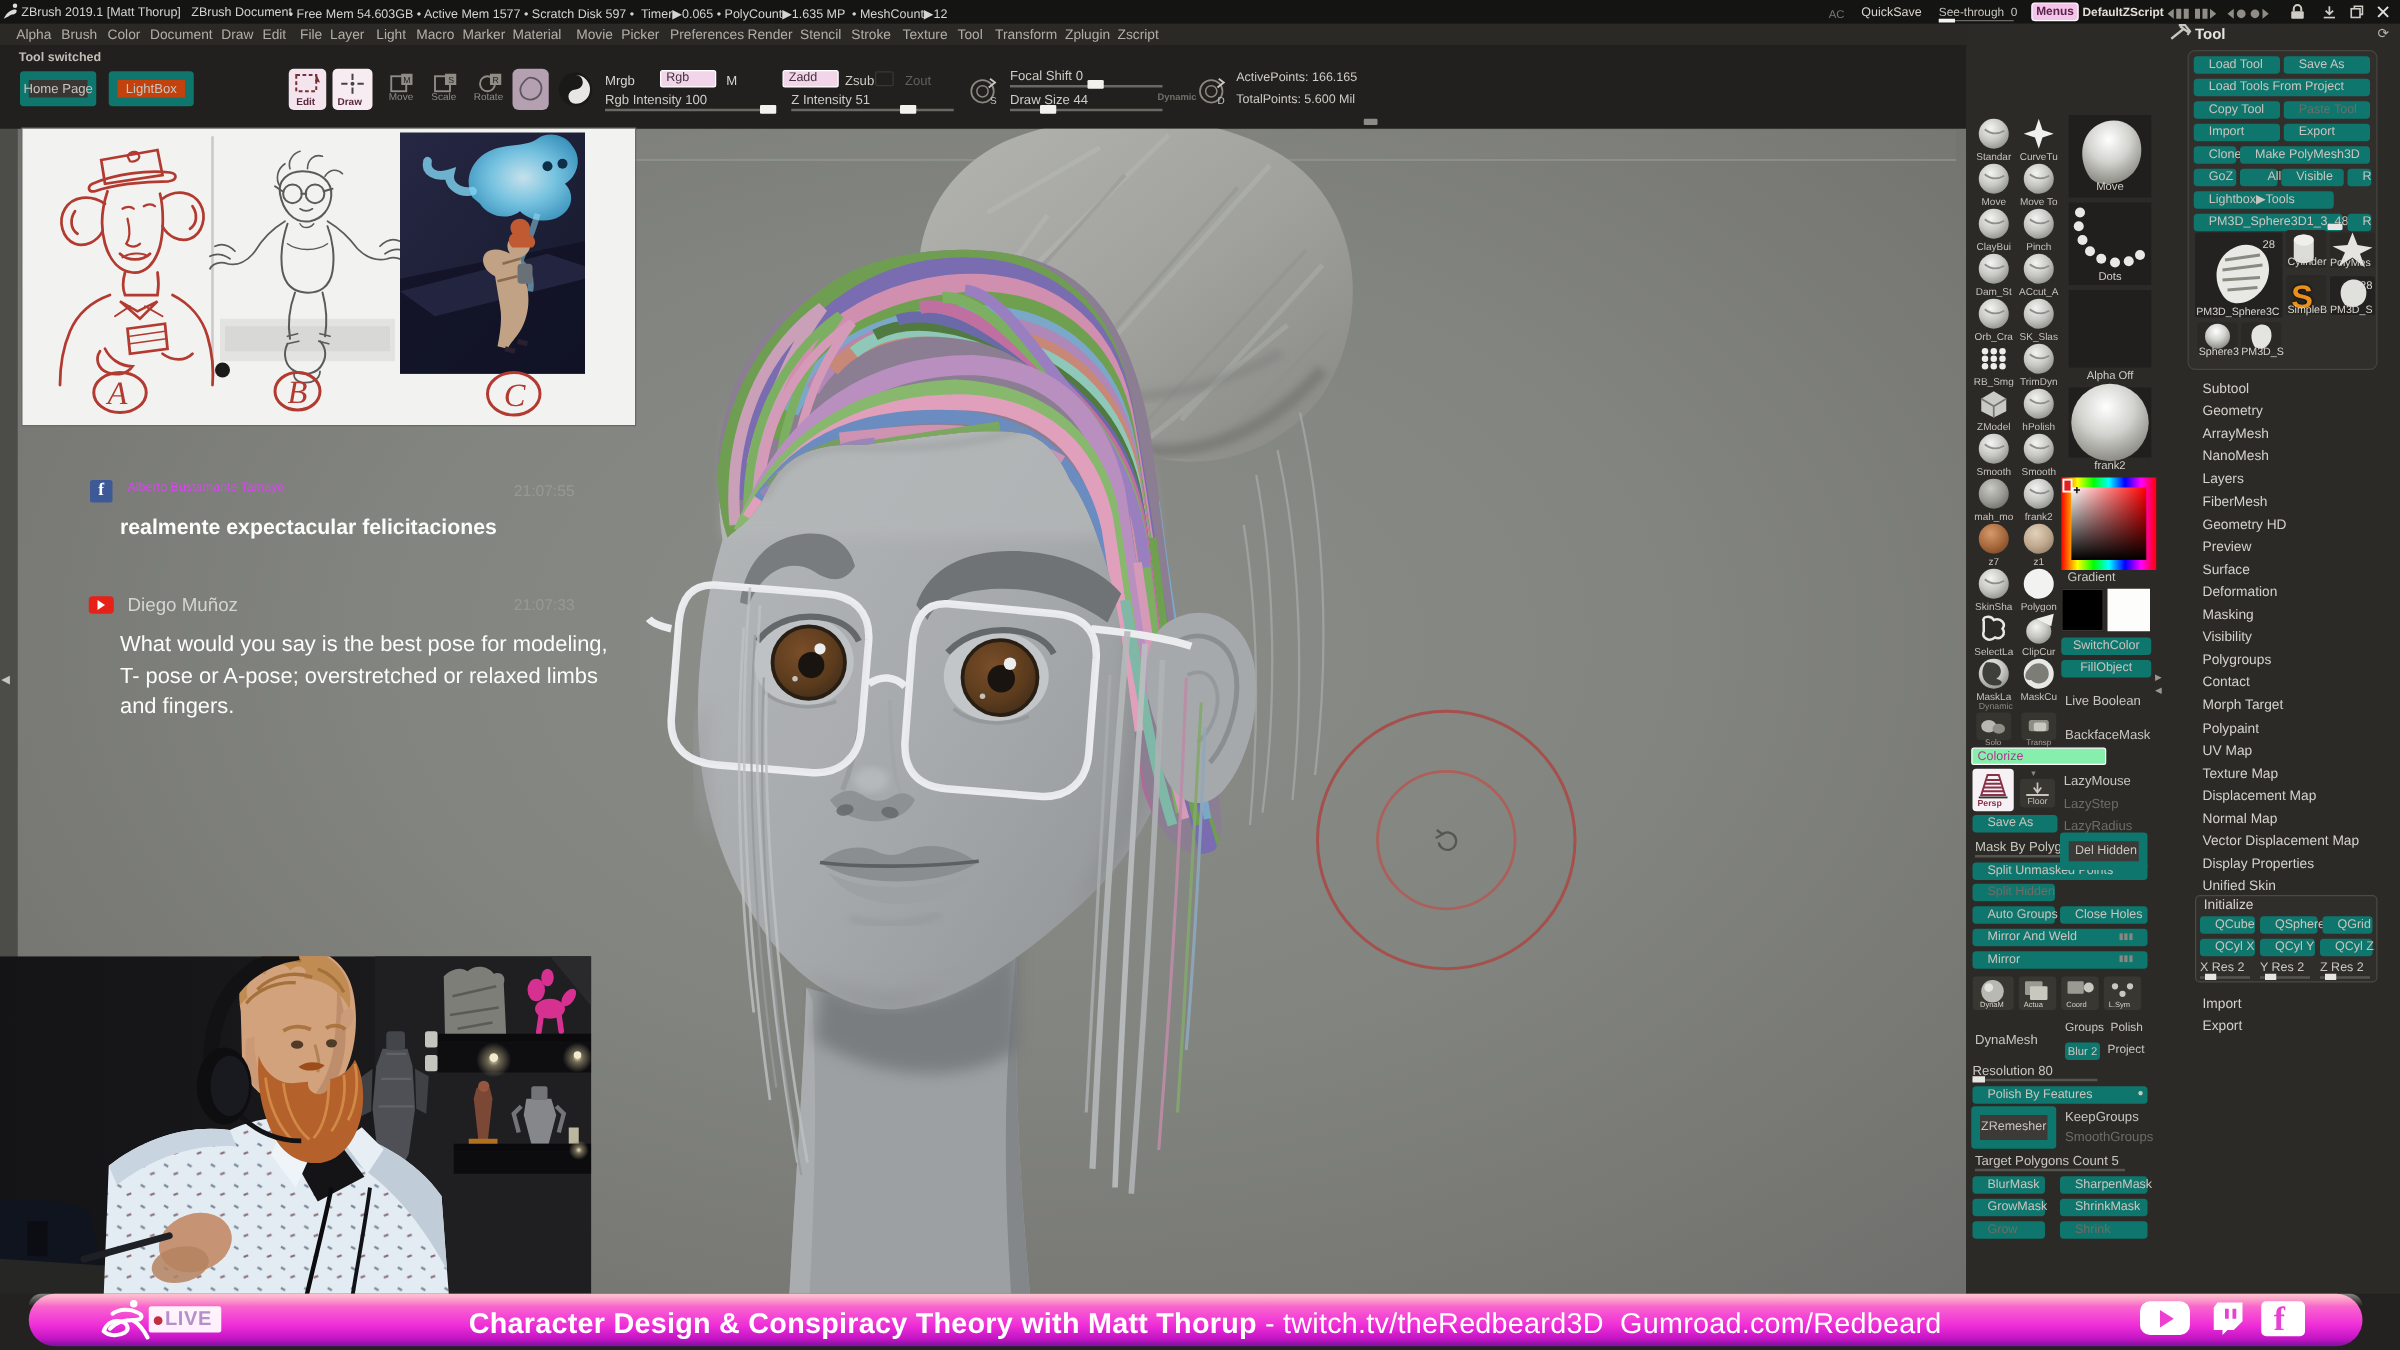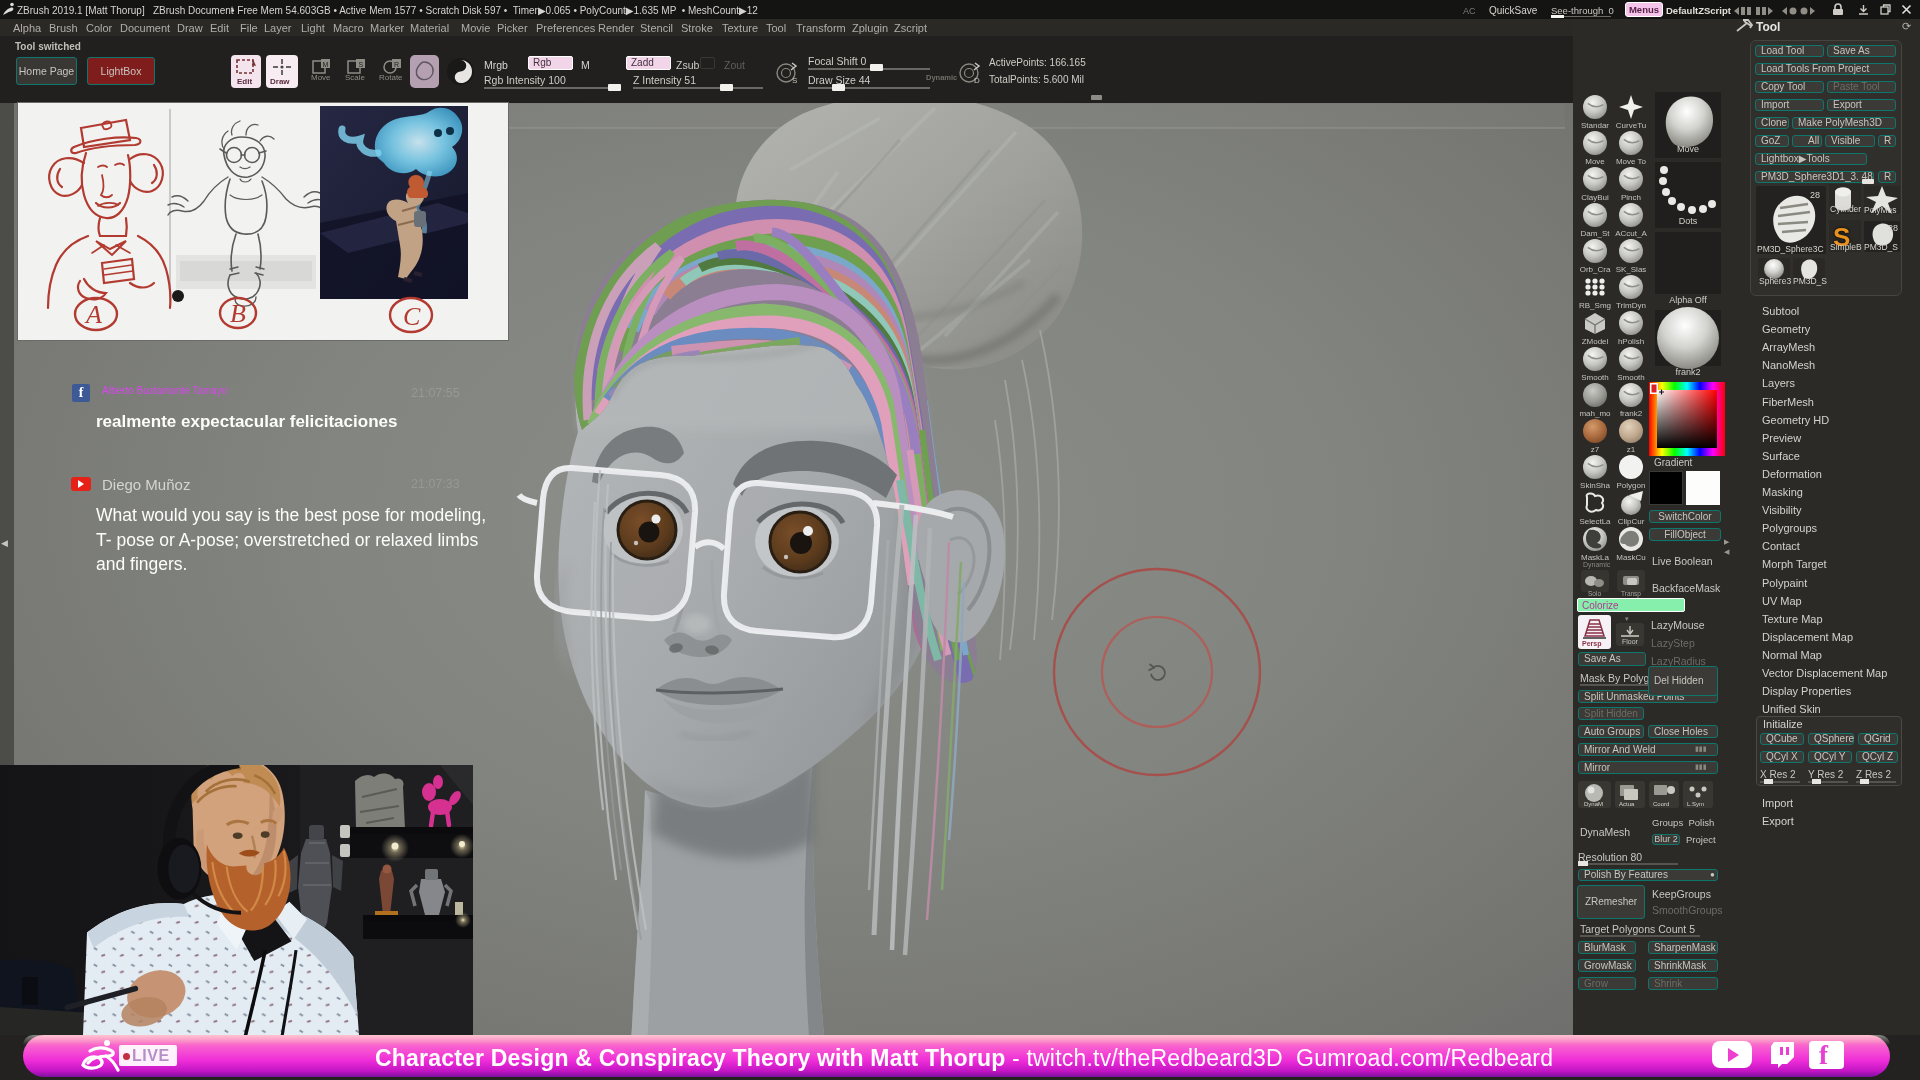--- a/index.html
+++ b/index.html
@@ -1,17 +1,17 @@
 <!DOCTYPE html>
 <html><head><meta charset="utf-8">
 <style>
 *{margin:0;padding:0;box-sizing:border-box}
 html,body{width:1920px;height:1080px;overflow:hidden;background:#232220;font-family:"Liberation Sans",sans-serif}
 .a{position:absolute}
-.btn{position:absolute;background:#3b3a36;border:1px solid #0f766e;border-radius:3px;color:#c9c5be;font-size:10px;line-height:1;display:flex;align-items:center;justify-content:center;white-space:nowrap}
+.btn{position:absolute;background:#3b3a36;border:7px solid #0f766e;border-radius:3px;color:#c9c5be;font-size:10px;line-height:1;display:flex;align-items:center;justify-content:center;white-space:nowrap}
 .btn.g{color:#6e6c65}
 .txt{position:absolute;white-space:nowrap}
 .mi{color:#b2aea7;font-size:11px}
 </style></head>
 <body>
 <div class="a" style="left:0;top:0;width:1920px;height:1080px;background:#22211f">
 
 <div class="a" style="left:0;top:0;width:1920px;height:19px;background:#141412"></div>
 <svg class="a" style="left:2px;top:2px" width="14" height="14" viewBox="0 0 14 14">
       <circle cx="10" cy="2.5" r="1.8" fill="#ddd"></circle>
@@ -77,21 +77,21 @@
 <span class="txt mi" style="left:722px;top:22px">Texture</span>
 <span class="txt mi" style="left:766px;top:22px">Tool</span>
 <span class="txt mi" style="left:796px;top:22px">Transform</span>
 <span class="txt mi" style="left:852px;top:22px">Zplugin</span>
 <span class="txt mi" style="left:894px;top:22px">Zscript</span>
 </div>
 
 <div class="a" style="left:0;top:36px;width:1920px;height:67px;background:#21201e"></div>
 <span class="txt" style="left:15px;top:41px;font-size:10px;font-weight:bold;color:#c2beb7">Tool switched</span>
 <div class="btn" style="left:16px;top:57px;width:61px;height:28px;font-size:10.5px;background:#383734">Home Page</div>
-<div class="btn" style="left:87px;top:57px;width:68px;height:28px;font-size:10.5px;background:#7f1d1d">LightBox</div>
+<div class="btn" style="left:87px;top:57px;width:68px;height:28px;font-size:10.5px;background:#c2410c">LightBox</div>
 
 <div class="a" style="left:231px;top:55px;width:30px;height:33px;background:#f3e4ee;border-radius:4px"></div>
 <svg class="a" style="left:234px;top:57px" width="24" height="20" viewBox="0 0 24 20">
     <rect x="3" y="3" width="16" height="13" fill="none" stroke="#733" stroke-width="1.6" stroke-dasharray="3 2"></rect>
     <path d="M19 2 l3 7 -4 -1 z" fill="#733"></path>
   </svg>
 <span class="txt" style="left:237px;top:77px;font-size:8px;color:#5a2a3a;font-weight:bold">Edit</span>
 <div class="a" style="left:266px;top:55px;width:32px;height:33px;background:#f6ecf2;border-radius:4px"></div>
 <svg class="a" style="left:271px;top:58px" width="22" height="18" viewBox="0 0 22 18">
     <g stroke="#444" stroke-width="1.6">

